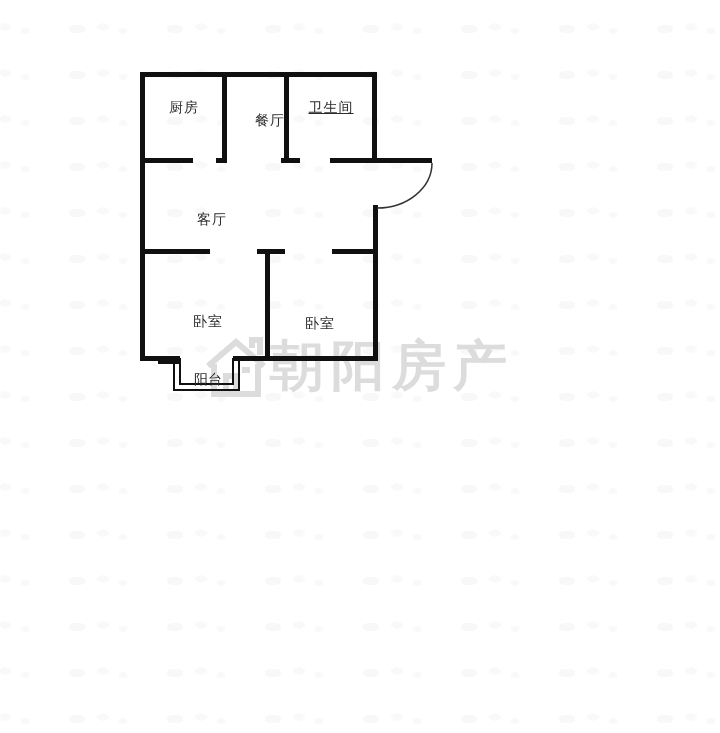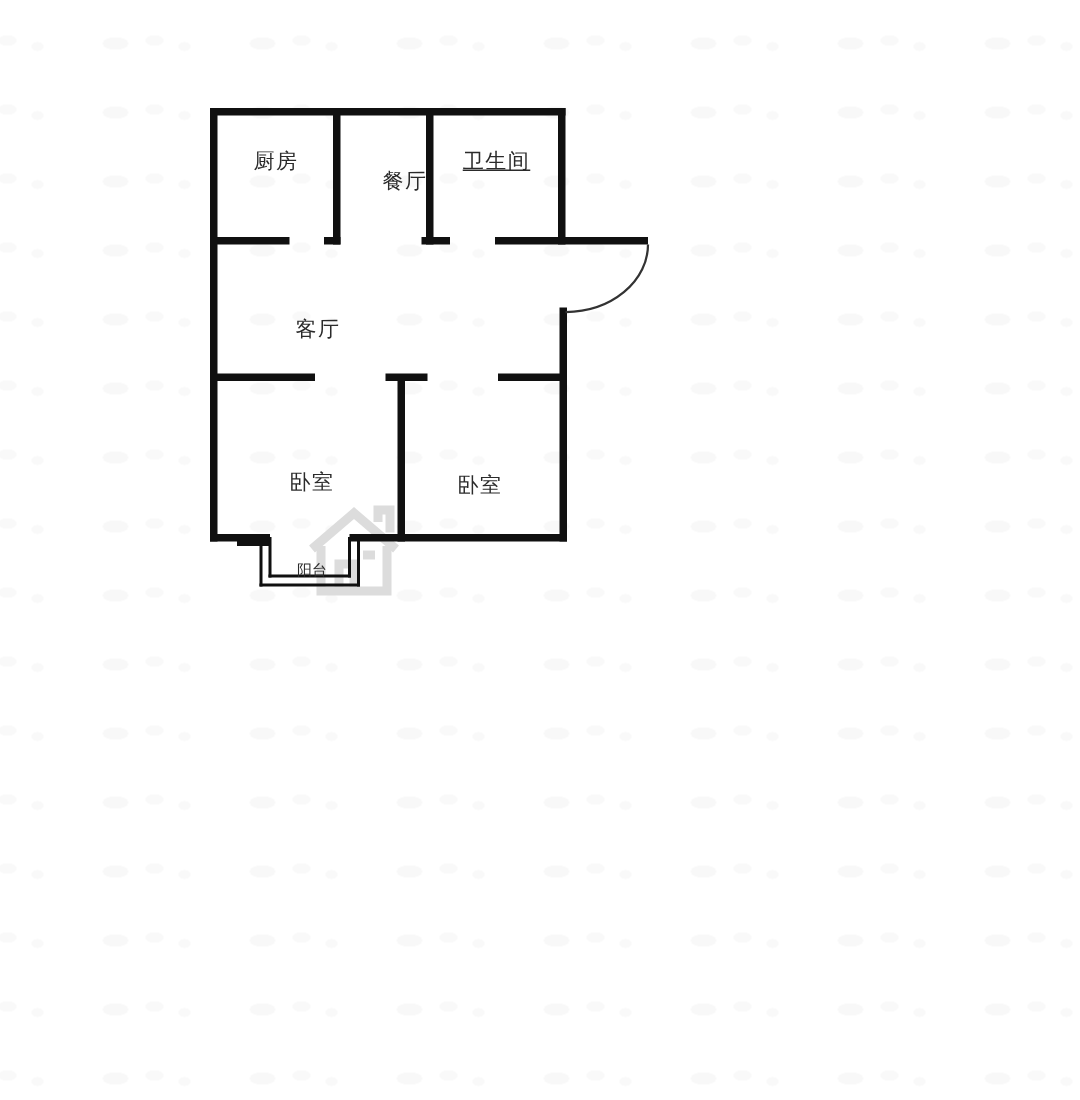--- a/index.html
+++ b/index.html
@@ -20,21 +20,21 @@
       radial-gradient(7px 5px at 68px 16px, #f9f9f9 60%, rgba(255,255,255,0) 61%);
     background-size:98px 46px;
     background-position:55px 15px;
   }
   .layer{position:absolute;left:0;top:0;width:720px;height:589px;}
   .wall{position:absolute;background:#101010;}
   .room-label{
     position:absolute;transform:translate(-50%,-50%);
     font-size:14px;color:#2b2b2b;letter-spacing:1px;white-space:nowrap;
   }
-  .room-label.small{font-size:10px;letter-spacing:0;}
+  .room-label.small{font-size:14px;letter-spacing:0;}
   .balcony-line{position:absolute;border:0 solid #101010;
     border-left-width:2px;border-right-width:2px;border-bottom-width:2px;}
   .wm-text{
     position:absolute;left:270px;top:334px;
     font-size:54px;font-weight:bold;color:#dcdcdc;
     letter-spacing:7px;line-height:62px;white-space:nowrap;
     font-family:"Liberation Sans","DejaVu Sans",sans-serif;
   }
   svg{position:absolute;display:block;}
 </style>
@@ -46,20 +46,21 @@
   <div class="layer">
     <svg style="left:202px;top:336px;" width="68" height="62" viewBox="0 0 68 62">
       <g fill="none" stroke="#dcdcdc" stroke-width="6">
         <path d="M6 30 L34 6 L62 30"></path>
         <path d="M50 12 L50 4 L58 4 L58 19"></path>
         <path d="M12 28 L12 58 L56 58 L56 28"></path>
         <path d="M34 58 L34 40 L24 40 L24 58"></path>
         <path d="M40 34 L48 34"></path>
       </g>
     </svg>
+    <div class="wm-text">朝阳房产</div>
   </div>
 
   <div class="layer">
 
     <div class="wall" style="left:140px;top:72px;width:237px;height:5px;"></div>
     <div class="wall" style="left:140px;top:72px;width:5px;height:289px;"></div>
     <div class="wall" style="left:222px;top:75px;width:5px;height:88px;"></div>
     <div class="wall" style="left:216px;top:158px;width:11px;height:5px;"></div>
     <div class="wall" style="left:284px;top:75px;width:5px;height:88px;"></div>
     <div class="wall" style="left:281px;top:158px;width:19px;height:5px;"></div>

